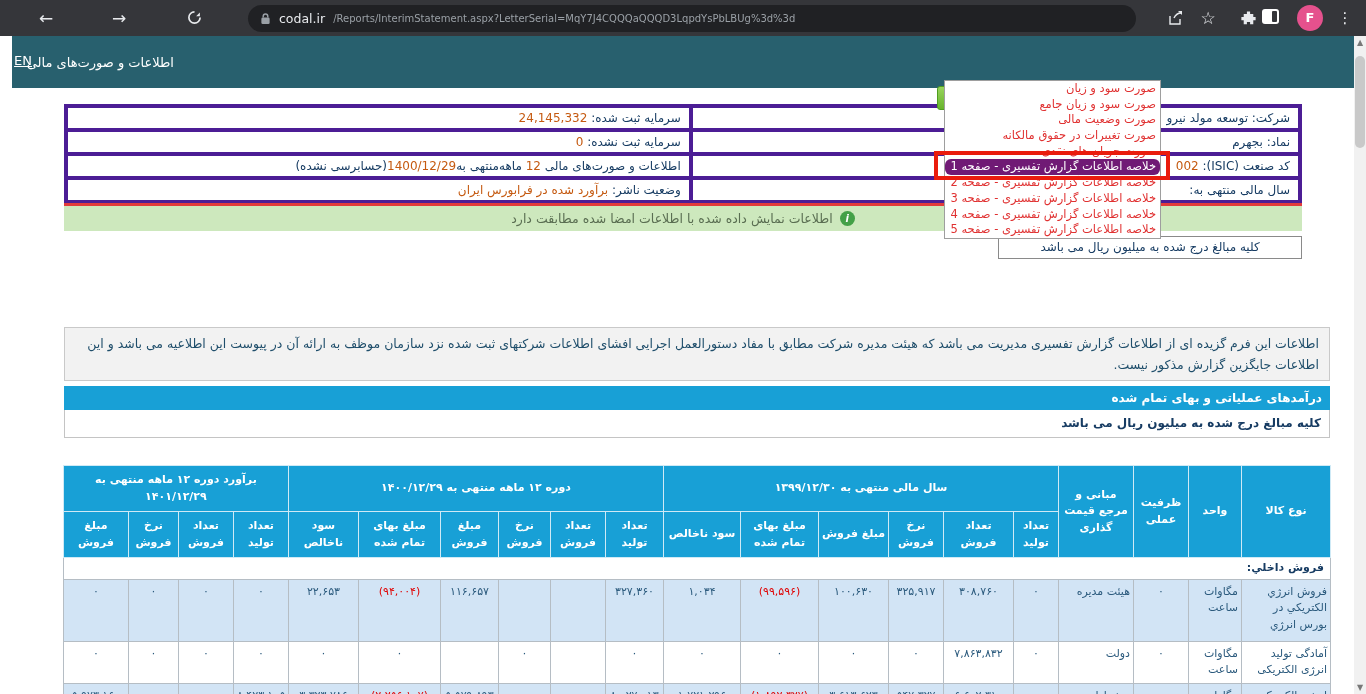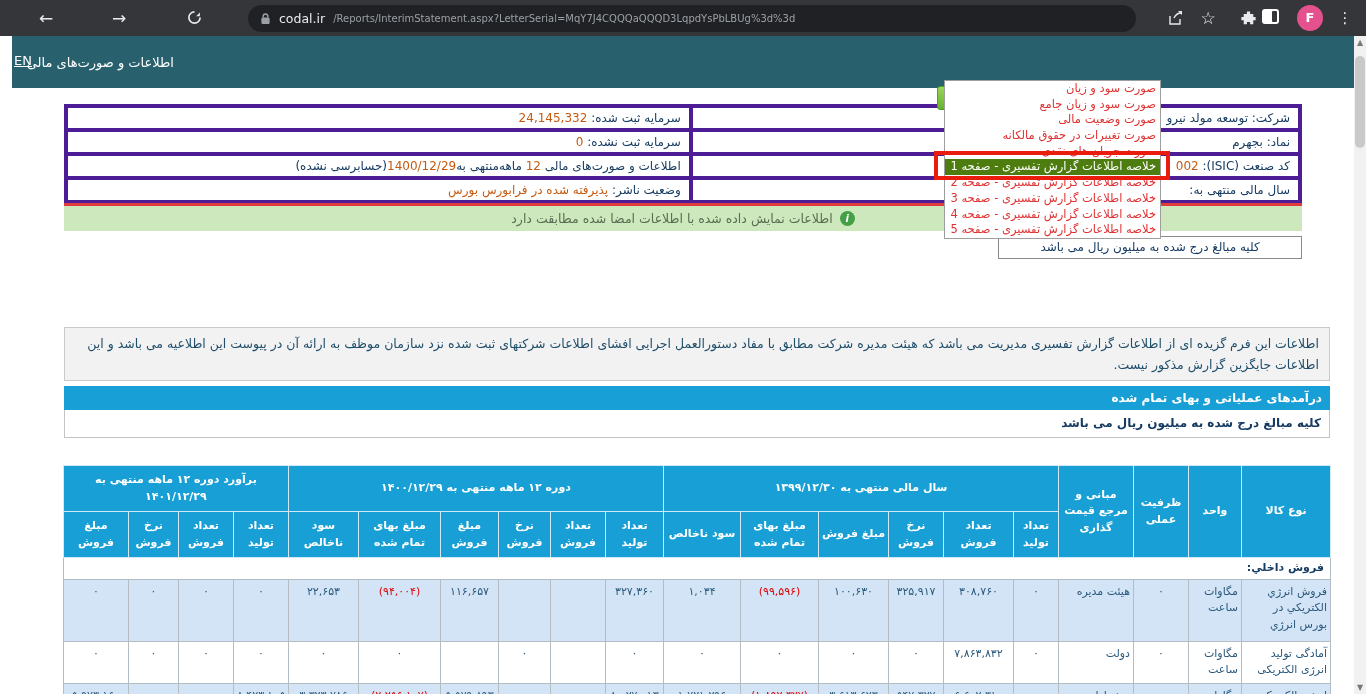--- a/index.html
+++ b/index.html
@@ -26,21 +26,21 @@
   .greenbtn { position:absolute; top:50px; width:27px; height:24px; background:linear-gradient(#98d45c,#67b32c); border:1px solid #4f9e1f; border-radius:3px; color:#fff; text-align:center; line-height:22px; font-weight:bold; font-size:13px; cursor:pointer; z-index:95; }
   .btn-prev { right:calc(1366px - 968px); } 
   .btn-next { right:calc(1366px - 1003px); }
   .report-select { position:absolute; top:52px; right:calc(1366px - 1163px); width:156px; height:23px; background:#fff; border:1px solid #9aa7b0; display:flex; align-items:center; flex-direction:row; padding:0 5px; gap:5px; cursor:pointer; z-index:95; }
   .report-select .caret { color:#e03131; font-size:8px; order:2; }
   .report-select .sel-txt { color:#e03131; font-size:12px; white-space:nowrap; order:1; flex:1; text-align:right; }
 
   
   .dropdown-panel { position:absolute; top:80px; right:calc(1366px - 1161px); width:217px; background:#fff; border:1px solid #9e9e9e; z-index:96; }
   .dropdown-panel .opt { height:15.7px; line-height:15.7px; font-size:11.5px; color:#e03131; text-align:right; padding:0 4px; white-space:nowrap; overflow:hidden; cursor:pointer; }
-  .dropdown-panel .opt.hl { background:#4d7c0f; color:#fff; }
+  .dropdown-panel .opt.hl { background:#701a75; color:#fff;border-radius:6px; }
   .annotation-box { position:absolute; top:151px; right:calc(1366px - 1170px); width:236px; height:29px; border:4px solid #ea1c0d; z-index:97; pointer-events:none; }
 
   
   .scrollbar { position:absolute; top:36px; right:0; width:12px; height:658px; background:#f1f1f1; z-index:98; }
   .scrollbar .arr { position:absolute; left:0; width:12px; height:13px; color:#787878; font-size:8px; text-align:center; line-height:13px; cursor:pointer; }
   .scrollbar .thumb { position:absolute; left:1px; top:20px; width:10px; height:92px; background:#c9c9c9; border-radius:5px; cursor:pointer; }
 
   
   .info-table { position:absolute; top:104px; right:64px; width:1238px; border-collapse:collapse; }
   .info-table td { border:4px solid #4c1d95; height:24px; font-size:12px; padding:1px 8px; white-space:nowrap; overflow:hidden; vertical-align:middle; }
@@ -147,21 +147,21 @@
         <tr>
           <td class="r"><span class="seg-label">نماد: </span><span class="seg-plain">بجهرم</span></td>
           <td class="l"><span class="seg-label">سرمایه ثبت نشده: </span><span class="seg-value">0</span></td>
         </tr>
         <tr>
           <td class="r"><span class="seg-label">کد صنعت (ISIC): </span><span class="seg-value">002</span></td>
           <td class="l"><span class="seg-label">اطلاعات و صورت‌های مالی </span><span class="seg-value">12</span><span class="seg-label"> ماهه‌منتهی به</span><span class="seg-value">1400/12/29</span><span class="seg-label">(حسابرسی نشده)</span></td>
         </tr>
         <tr>
           <td class="r"><span class="seg-label">سال مالی منتهی به: </span></td>
-          <td class="l"><span class="seg-label">وضعیت ناشر: </span><span class="seg-value">پذیرفته شده در فرابورس بورس</span></td>
+          <td class="l"><span class="seg-label">وضعیت ناشر: </span><span class="seg-value">برآورد شده در فرابورس ایران</span></td>
         </tr>
       </tbody>
     </table>
 
   <div class="notice-bar">
     <span class="info-icon">i</span>
     <span class="msg">اطلاعات نمایش داده شده با اطلاعات امضا شده مطابقت دارد</span>
   </div>
   <div class="million-box">کلیه مبالغ درج شده به میلیون ریال می باشد</div>
 

